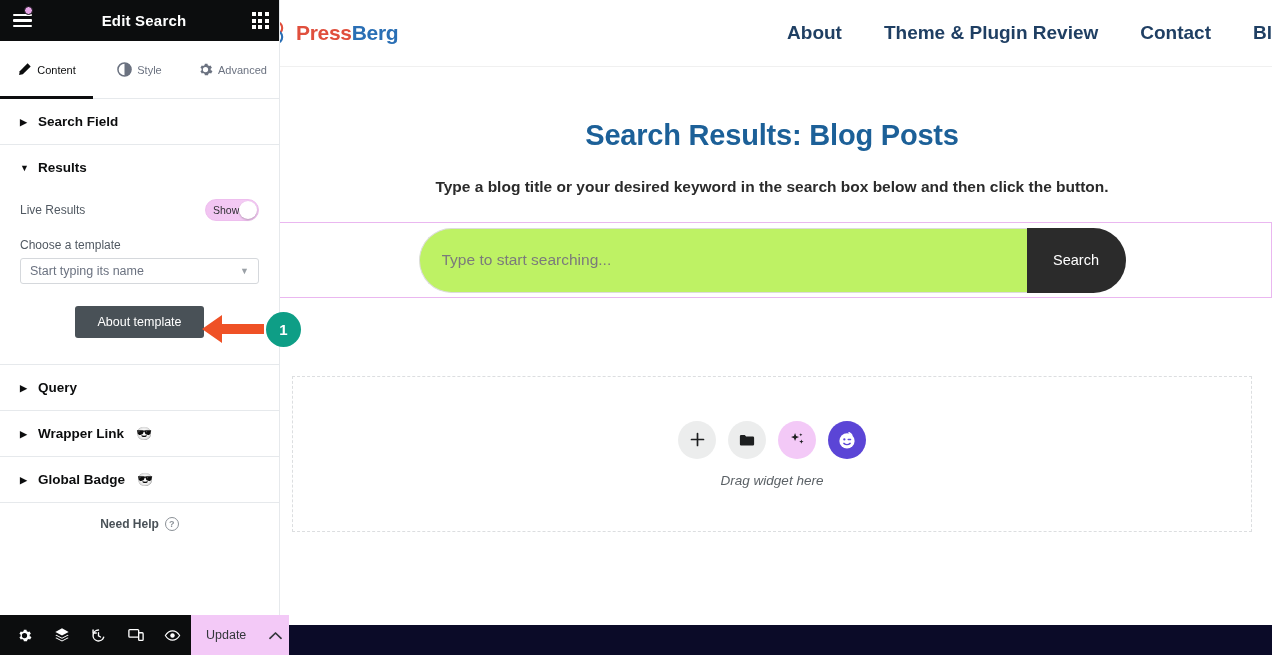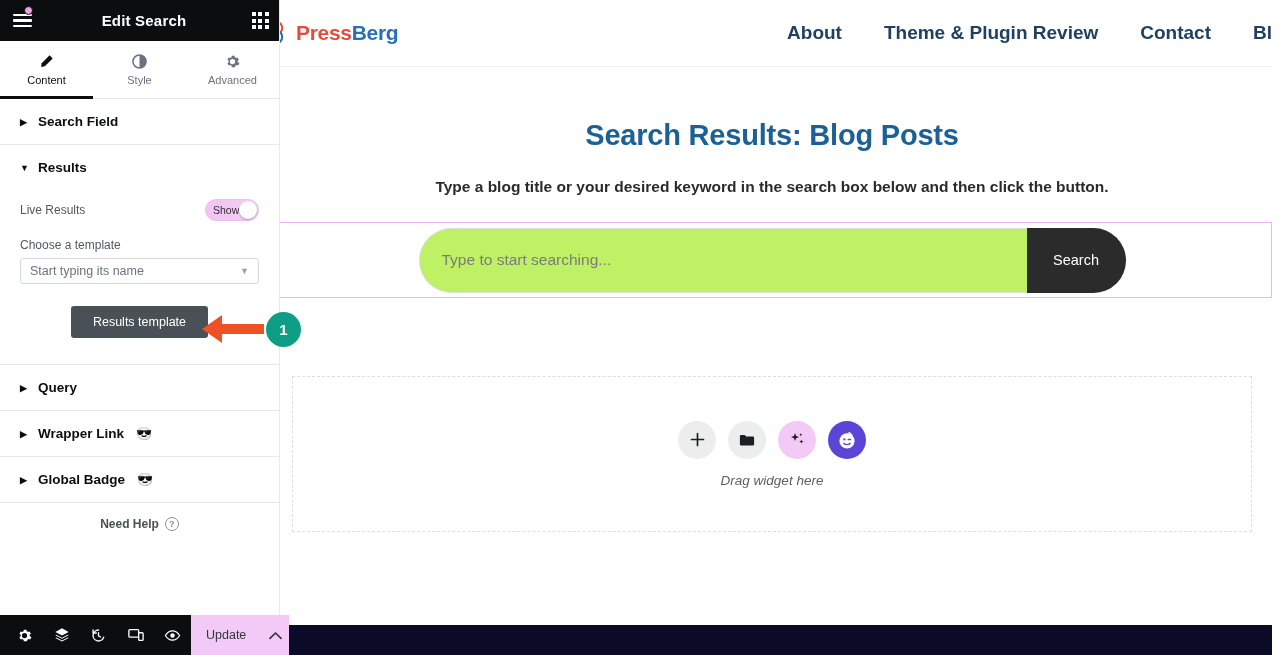--- a/index.html
+++ b/index.html
@@ -27,21 +27,21 @@
     padding: 0 10px; flex: 0 0 41px; position: relative;
   }
   .hamburger { position: relative; width: 26px; height: 26px; display:flex; flex-direction:column; justify-content:center; gap:3px; cursor: pointer; padding-left:3px;}
   .hamburger i { display:block; width: 19px; height: 2.5px; background:#fff; border-radius:1px; }
   .ham-dot { position:absolute; width:9px; height:9px; border-radius:50%; background:#e8a6e8; top:-2px; left:14px; border:1px solid #0c0d0e;}
   .panel-title { font-size: 15px; font-weight: 700; letter-spacing: .2px; }
   .apps-grid { display: grid; grid-template-columns: repeat(3, 4px); grid-template-rows: repeat(3,4px); gap: 2.5px; cursor:pointer; }
   .apps-grid span { width:4px; height:4px; background:#fff; display:block; }
 
   .tabs { display:flex; height: 58px; flex:0 0 58px; border-bottom:1px solid #e6e9ec; background:#fff; }
-  .tab { flex:1; display:flex; flex-direction:column; align-items:center; justify-content:center; gap:5px; cursor:pointer; position:relative; color:#6b7280; }
+  .tab { flex:1; display:flex; flex-direction:row; align-items:center; justify-content:center; gap:5px; cursor:pointer; position:relative; color:#6b7280; }
   .tab.active { color:#0c0d0e; }
   .tab.active:after { content:""; position:absolute; left:0; right:0; bottom:-1px; height:3px; background:#0c0d0e; }
   .tab-icon { font-size: 15px; line-height:1; height:16px; display:flex; align-items:center;}
   .tab-label { font-size: 11px; }
 
   .panel-body { flex:1; overflow-y:auto; background:#fff; }
   .section {
     border-bottom: 1px solid #e6e9ec;
   }
   .section-head {
@@ -322,21 +322,21 @@
               <span class="knob"></span>
             </div>
           </div>
 
           <div class="field-label">Choose a template</div>
           <div class="select-box">
             <span class="val">Start typing its name</span>
             <span class="chev">▼</span>
           </div>
 
-          <button class="btn-create">Results template</button>
+          <button class="btn-create">About template</button>
         </div>
       </div>
 
       <div class="section">
         <div class="section-head">
           <span class="caret">▶</span>
           <span>Query</span>
         </div>
       </div>
 

